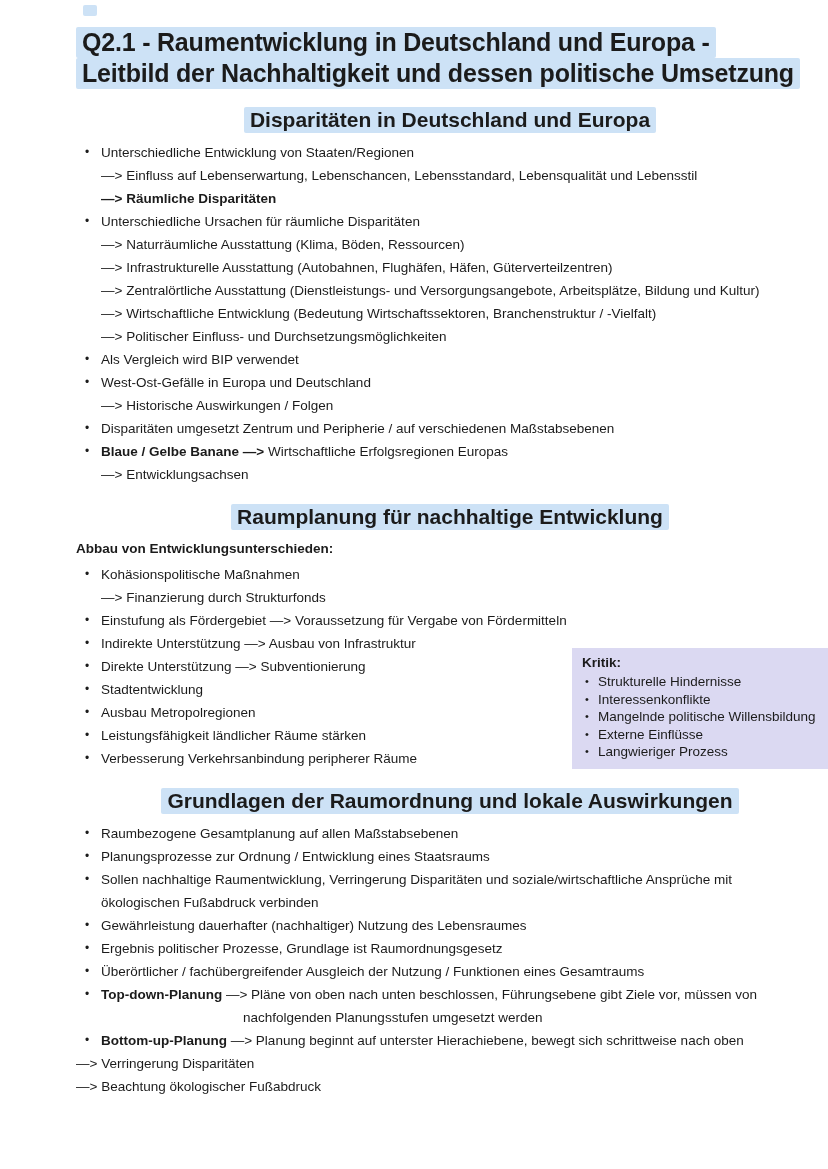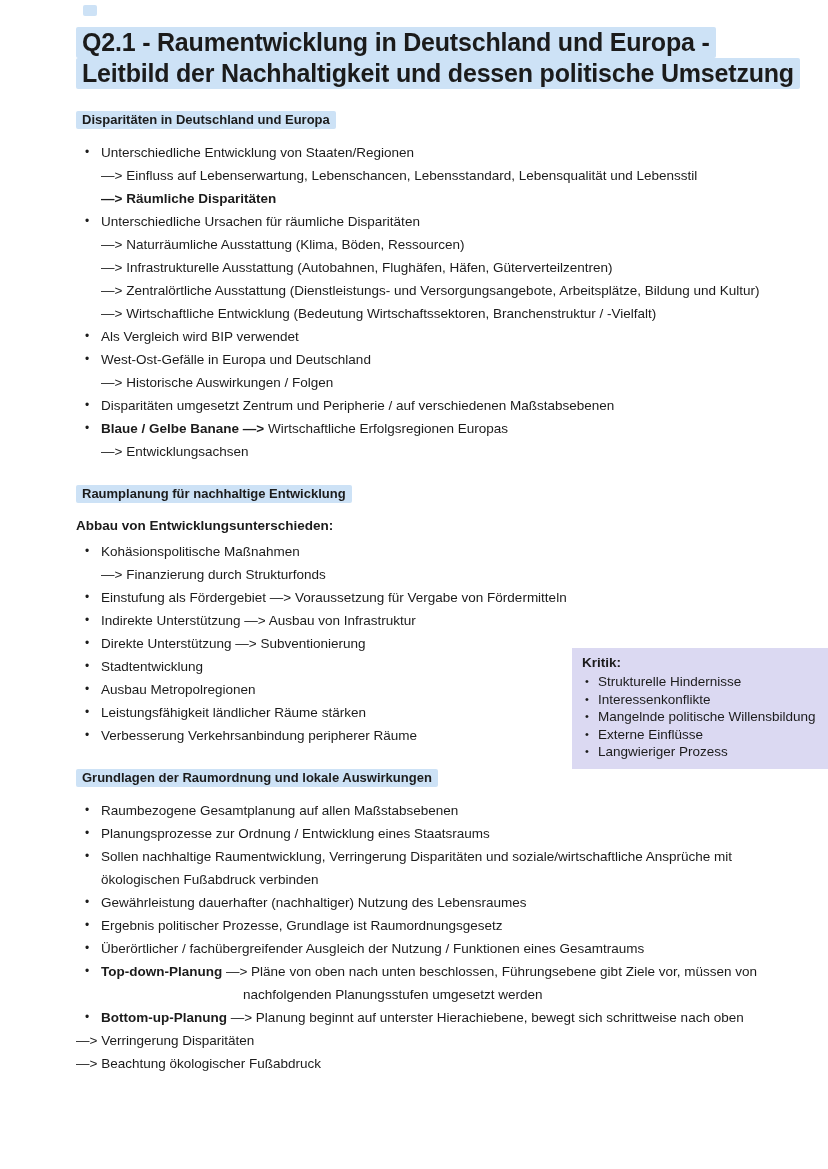--- a/index.html
+++ b/index.html
@@ -30,23 +30,24 @@
   h1.title {
     margin-top:21px;
     width:724px;
     font-size:25px;
     line-height:31px;
     font-weight:bold;
     letter-spacing:-0.2px;
   }
   h2.section-heading {
     margin:19px 0 9px 0;
-    font-size:13px;
+    font-size:21px;
     line-height:24px;
     font-weight:bold;
+    text-align:center;
   }
   .subheading {
     font-size:13.5px;
     line-height:21px;
     font-weight:bold;
     margin-bottom:4px;
   }
   .line {
     position:relative;
     font-size:13.5px;
@@ -105,20 +106,23 @@
       </div>
     <div class="line sub">
         <span class="txt"><b></b><span>—&gt; Infrastrukturelle Ausstattung (Autobahnen, Flughäfen, Häfen, Güterverteilzentren)</span></span>
       </div>
     <div class="line sub">
         <span class="txt"><b></b><span>—&gt; Zentralörtliche Ausstattung (Dienstleistungs- und Versorgungsangebote, Arbeitsplätze, Bildung und Kultur)</span></span>
       </div>
     <div class="line sub">
         <span class="txt"><b></b><span>—&gt; Wirtschaftliche Entwicklung (Bedeutung Wirtschaftssektoren, Branchenstruktur / -Vielfalt)</span></span>
       </div>
+    <div class="line sub">
+        <span class="txt"><b></b><span>—&gt; Politischer Einfluss- und Durchsetzungsmöglichkeiten</span></span>
+      </div>
     <div class="line bullet">
         <span class="dot">•</span>
         <span class="txt"><b></b><span>Als Vergleich wird BIP verwendet</span></span>
       </div>
     <div class="line bullet">
         <span class="dot">•</span>
         <span class="txt"><b></b><span>West-Ost-Gefälle in Europa und Deutschland</span></span>
       </div>
     <div class="line sub">
         <span class="txt"><b></b><span>—&gt; Historische Auswirkungen / Folgen</span></span>

